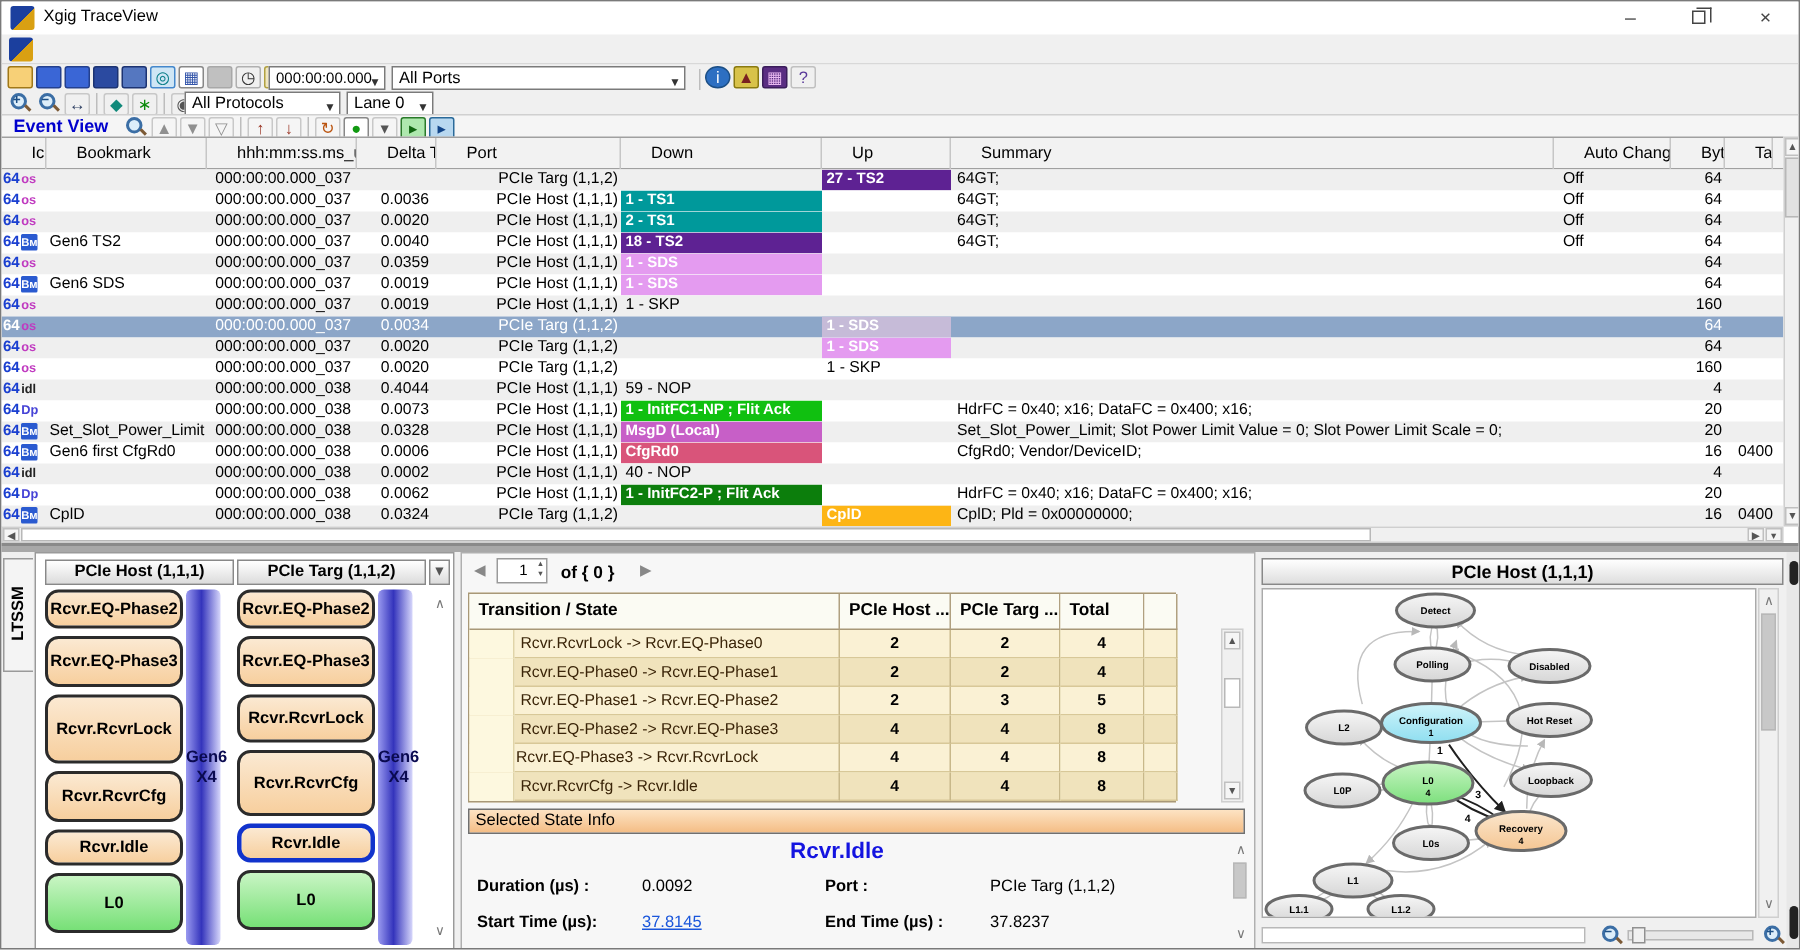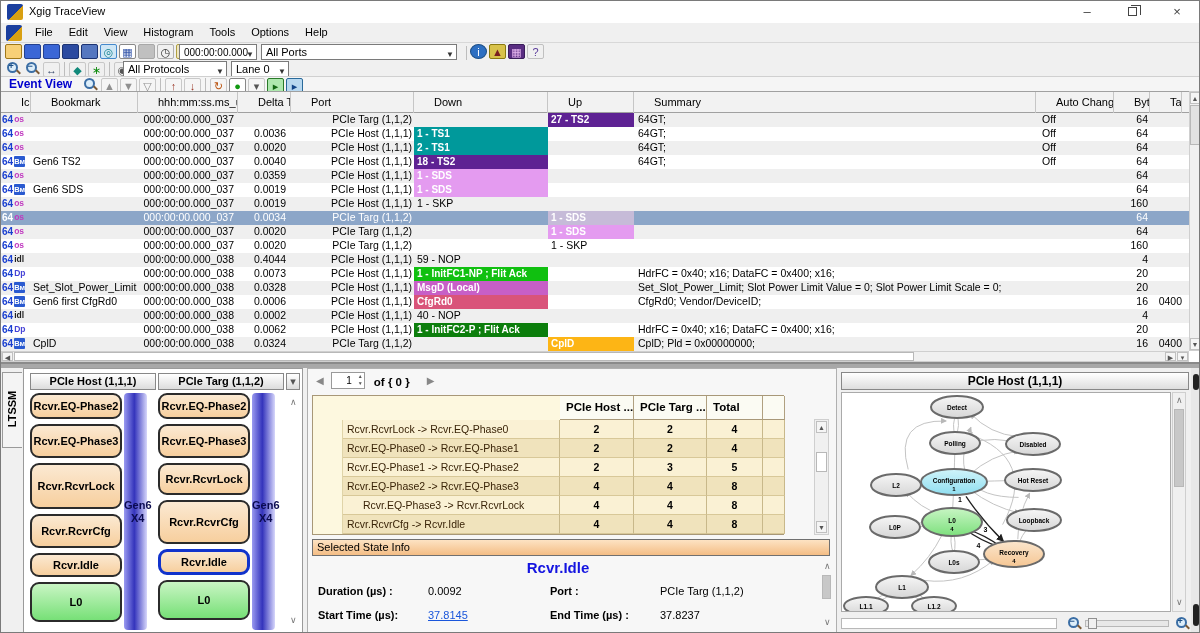--- a/index.html
+++ b/index.html
@@ -109,21 +109,20 @@
   <div id="titlebar">
     <div id="appicon"></div>
     <span id="apptitle">Xgig TraceView</span>
     <div class="wbtn" id="btn-min">–</div>
     <div class="wbtn" id="btn-restore"><span class="sq"></span></div>
     <div class="wbtn" id="btn-close">×</div>
   </div>
 
   <div id="menubar">
     <div id="menuicon"></div>
-    <div id="menuitems"><span class="menuitem">File</span><span class="menuitem">Edit</span><span class="menuitem">View</span><span class="menuitem">Histogram</span><span class="menuitem">Tools</span><span class="menuitem">Options</span><span class="menuitem">Help</span></div>
   </div>
 
   <div id="tb1">
     <span id="tb1a" style="position:absolute;left:3px;top:0;"><span class="tbi" style="background: rgb(247, 208, 119); border: 1px solid rgb(160, 120, 24);"></span><span class="tbi" style="background: rgb(58, 102, 214); border: 1px solid rgb(35, 64, 143);"></span><span class="tbi" style="background: rgb(58, 102, 214); border: 1px solid rgb(35, 64, 143);"></span><span class="tbi" style="background: rgb(43, 74, 160); border: 1px solid rgb(28, 51, 114);"></span><span class="tbi" style="background: rgb(85, 119, 192); border: 1px solid rgb(28, 51, 114);"></span><span class="tbi" style="color: rgb(11, 127, 138); background: rgb(207, 230, 245); border: 1px solid rgb(68, 136, 204);">◎</span><span class="tbi" style="color: rgb(51, 85, 170); background: rgb(255, 255, 255); border: 1px solid rgb(136, 136, 136);">▦</span><span class="tbi" style="background: rgb(192, 192, 192); border: 1px solid rgb(168, 168, 168);"></span><span class="tbi" style="color: rgb(51, 51, 51); background: rgb(240, 240, 240); border: 1px solid rgb(176, 176, 176);">◷</span><span class="tbi" style="color: rgb(122, 106, 16); background: rgb(239, 230, 192); border: 1px solid rgb(176, 160, 64);">▣</span></span>
     <div class="combo" style="left:178px;width:78px;">
       <span style="font-size:10px;">000:00:00.000  037</span><span class="arr">▼</span>
     </div>
     <div class="combo" style="left:260px;width:196px;">
       <span>All Ports</span><span class="arr">▼</span>
     </div>
@@ -446,20 +445,21 @@
       <div id="nav">
         <span class="navarr">◀</span>
         <span id="spin">
           <span>1</span>
           <span class="ud">▲<br>▼</span>
         </span>
         <span id="navof">of { 0 }</span>
         <span class="navarr" style="margin-left:14px;">▶</span>
       </div>
       <div id="ttable" style="height: 140px;">
+          <div class="tt-hc" style="left: 0px; width: 247px;">Transition / State</div>
           <div class="tt-hc" style="left: 247px; width: 74px;">PCIe Host ...</div>
           <div class="tt-hc" style="left: 321px; width: 73px;">PCIe Targ ...</div>
           <div class="tt-hc" style="left: 394px; width: 56px;">Total</div>
           <div class="tt-hc" style="left: 450px; width: 22px;"></div>
           <div class="tt-row" style="top: 24px;">
             <span class="tt-cell" style="left: 0px; width: 247px; background: rgb(250, 241, 212); padding-left: 34px; color: rgb(58, 36, 8);">Rcvr.RcvrLock -&gt; Rcvr.EQ-Phase0</span>
             <span style="position: absolute; left: 0px; top: 0px; width: 30px; height: 19px; background: rgb(253, 248, 223); border-right: 1px solid rgb(224, 212, 168);"></span>
             <span class="tt-cell" style="left: 247px; width: 74px; background: rgb(250, 241, 212); text-align: center; font-weight: bold;">2</span>
             <span class="tt-cell" style="left: 321px; width: 73px; background: rgb(250, 241, 212); text-align: center; font-weight: bold;">2</span>
             <span class="tt-cell" style="left: 394px; width: 56px; background: rgb(250, 241, 212); text-align: center; font-weight: bold;">4</span>
@@ -483,21 +483,21 @@
           </div>
           <div class="tt-row" style="top: 81px;">
             <span class="tt-cell" style="left: 0px; width: 247px; background: rgb(240, 227, 188); padding-left: 34px; color: rgb(58, 36, 8);">Rcvr.EQ-Phase2 -&gt; Rcvr.EQ-Phase3</span>
             <span style="position: absolute; left: 0px; top: 0px; width: 30px; height: 19px; background: rgb(253, 248, 223); border-right: 1px solid rgb(224, 212, 168);"></span>
             <span class="tt-cell" style="left: 247px; width: 74px; background: rgb(240, 227, 188); text-align: center; font-weight: bold;">4</span>
             <span class="tt-cell" style="left: 321px; width: 73px; background: rgb(240, 227, 188); text-align: center; font-weight: bold;">4</span>
             <span class="tt-cell" style="left: 394px; width: 56px; background: rgb(240, 227, 188); text-align: center; font-weight: bold;">8</span>
             <span class="tt-cell" style="left: 450px; width: 22px; background: rgb(240, 227, 188); text-align: center; font-weight: bold;"></span>
           </div>
           <div class="tt-row" style="top: 100px;">
-            <span class="tt-cell" style="left: 0px; width: 247px; background: rgb(250, 241, 212); padding-left: 50px; color: rgb(58, 36, 8);">Rcvr.EQ-Phase3 -&gt; Rcvr.RcvrLock</span>
+            <span class="tt-cell" style="left: 0px; width: 247px; background: rgb(250, 241, 212); padding-left: 31px; color: rgb(58, 36, 8);">Rcvr.EQ-Phase3 -&gt; Rcvr.RcvrLock</span>
             <span style="position: absolute; left: 0px; top: 0px; width: 30px; height: 19px; background: rgb(253, 248, 223); border-right: 1px solid rgb(224, 212, 168);"></span>
             <span class="tt-cell" style="left: 247px; width: 74px; background: rgb(250, 241, 212); text-align: center; font-weight: bold;">4</span>
             <span class="tt-cell" style="left: 321px; width: 73px; background: rgb(250, 241, 212); text-align: center; font-weight: bold;">4</span>
             <span class="tt-cell" style="left: 394px; width: 56px; background: rgb(250, 241, 212); text-align: center; font-weight: bold;">8</span>
             <span class="tt-cell" style="left: 450px; width: 22px; background: rgb(250, 241, 212); text-align: center; font-weight: bold;"></span>
           </div>
           <div class="tt-row" style="top: 119px;">
             <span class="tt-cell" style="left: 0px; width: 247px; background: rgb(240, 227, 188); padding-left: 34px; color: rgb(58, 36, 8);">Rcvr.RcvrCfg -&gt; Rcvr.Idle</span>
             <span style="position: absolute; left: 0px; top: 0px; width: 30px; height: 19px; background: rgb(253, 248, 223); border-right: 1px solid rgb(224, 212, 168);"></span>
             <span class="tt-cell" style="left: 247px; width: 74px; background: rgb(240, 227, 188); text-align: center; font-weight: bold;">4</span>

